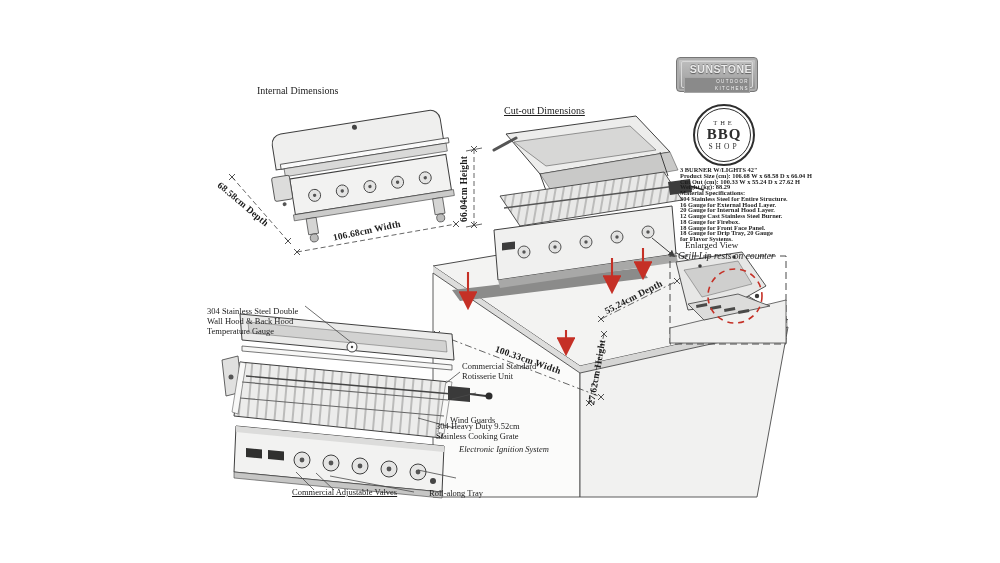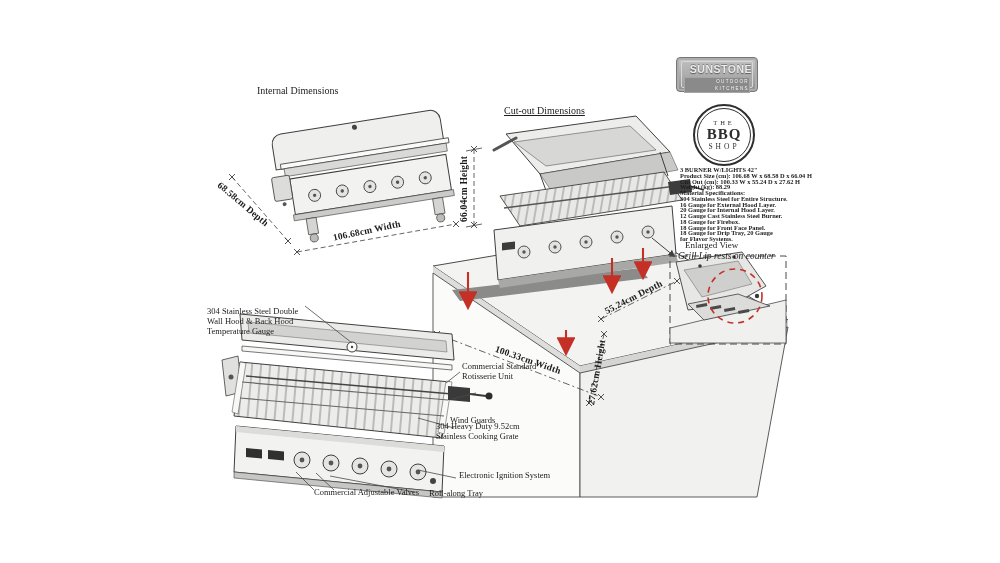--- a/index.html
+++ b/index.html
@@ -15,23 +15,23 @@
   .d-pdepth{left:222px;top:180px;transform:rotate(40deg);}
   .d-pwidth{left:332px;top:233px;transform:rotate(-12deg);}
   .d-pheight{left:459px;top:222px;transform:rotate(-90deg);}
   .d-cdepth{left:603px;top:307px;transform:rotate(-27deg);}
   .d-cwidth{left:497px;top:344px;transform:rotate(19deg);}
   .d-cheight{left:586px;top:404px;transform:rotate(-80deg);}
   .c-hood{left:207px;top:274px;width:112px;text-align:left;margin-top:33px;}
   .c-rot{left:462px;top:362px;}
   .c-wind{left:450px;top:388px;margin-top:28px;}
   .c-grate{left:436px;top:422px;}
-  .c-ign{left:459px;top:471px;}
+  .c-ign{left:459px;top:445px;font-style:italic;}
   .c-tray{left:429px;top:489px;}
-  .c-valves{left:314px;top:488px;}
+  .c-valves{left:292px;top:488px;text-decoration:underline;}
   .t-enlarged{left:685px;top:240px;font-size:9px;font-weight:normal;}
   .t-lip{left:678px;top:251px;font-size:9.5px;font-style:italic;}
   .spec{position:absolute;left:680px;top:167px;width:150px;font-size:6.4px;
         line-height:5.75px;font-weight:bold;letter-spacing:0;}
   .spec-h{margin-bottom:0;}
   
   .sunstone{position:absolute;left:676px;top:57px;width:80px;height:33px;border-radius:4px;
             background:linear-gradient(#c9c9c9,#8f8f8f);border:1px solid #767676;
             box-shadow:inset 0 0 0 2px #adadad;}
   .sunstone-inner{position:absolute;left:4px;top:3px;right:4px;bottom:3px;border:1px solid #d8d8d8;

